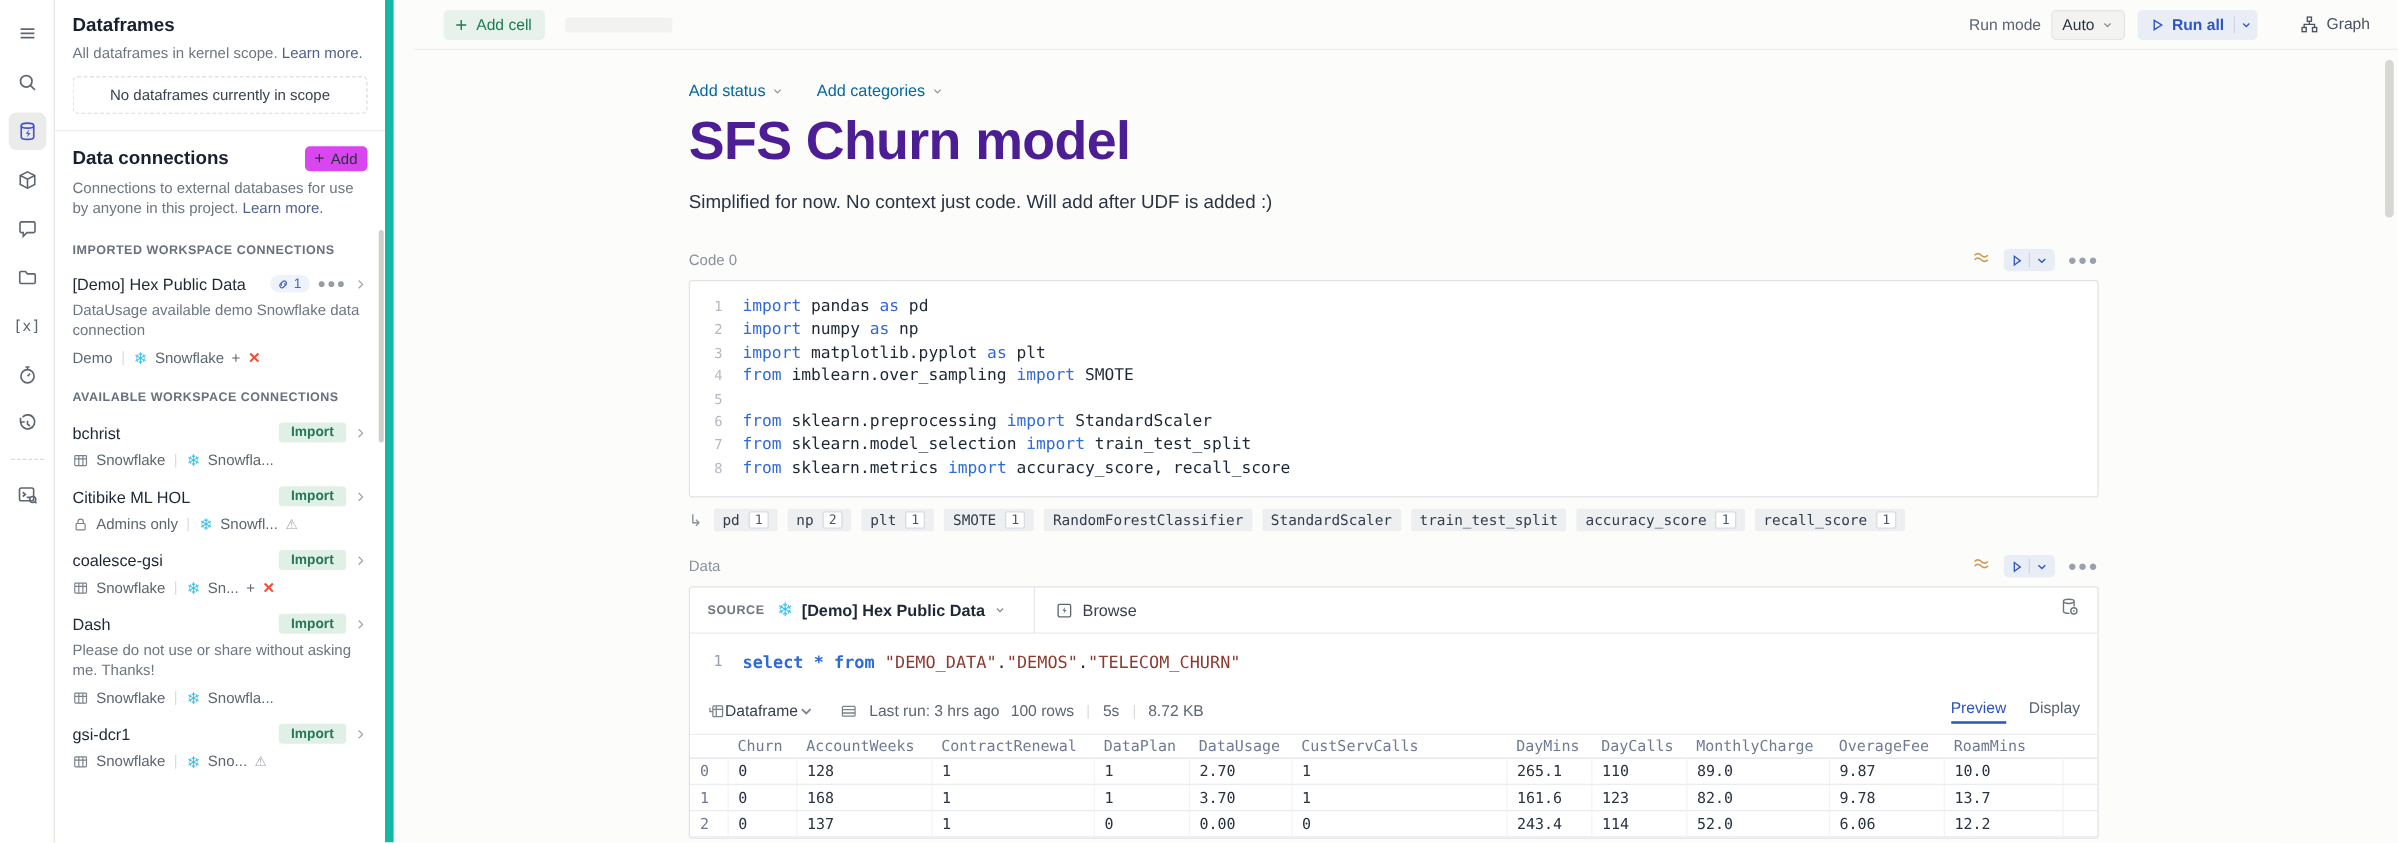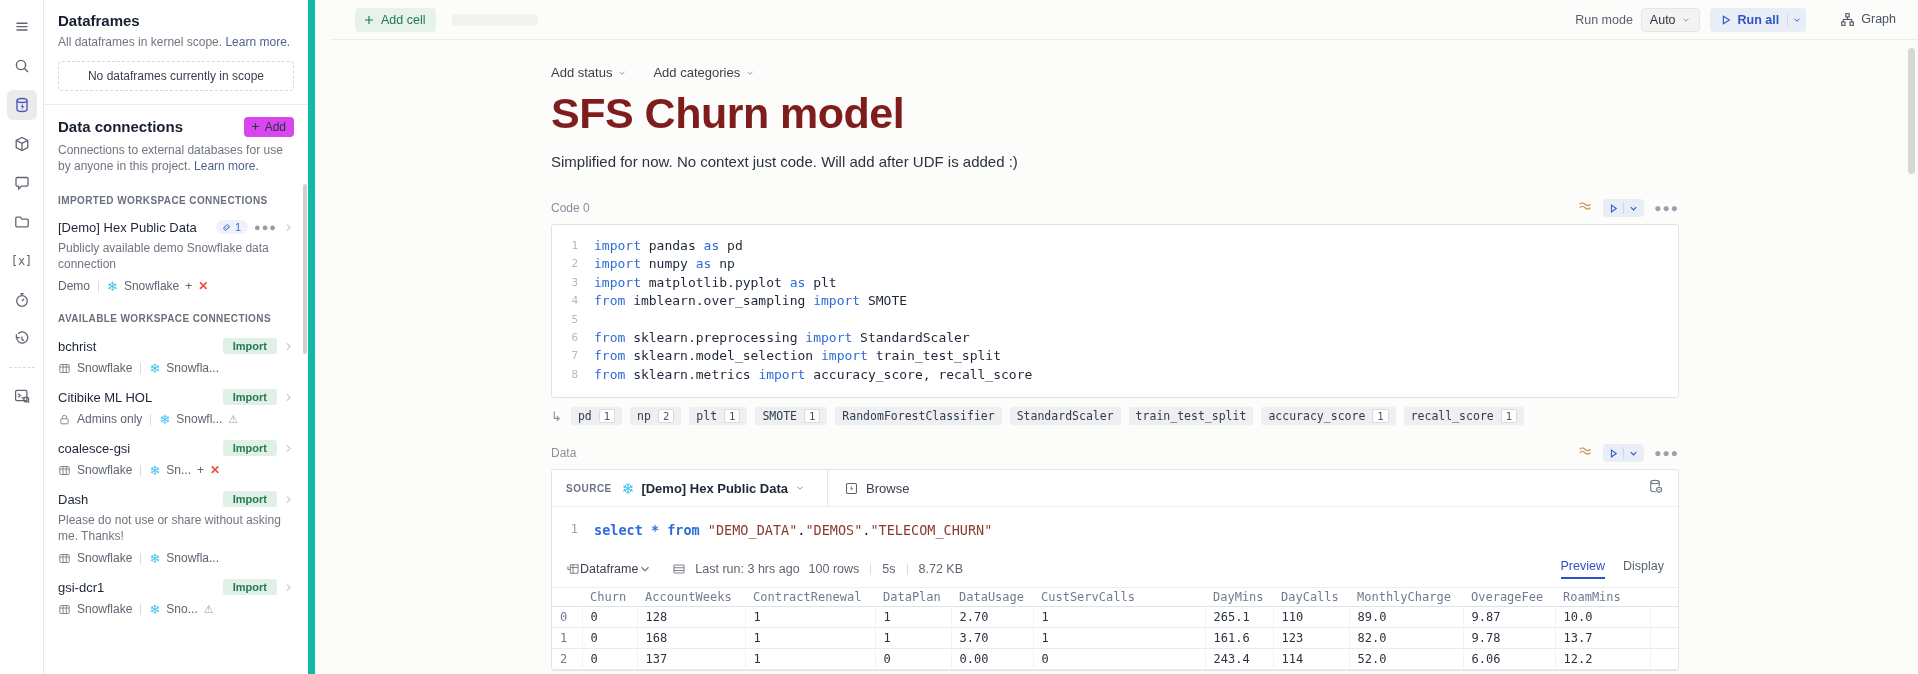--- a/index.html
+++ b/index.html
@@ -57,22 +57,22 @@
   .runall-btn { display:inline-flex; align-items:center; background:#e9edf6; color:#2e56c0; border-radius:4px; padding:5px 4px 5px 10px; font-size:12.5px; font-weight:bold; margin-left:10px; cursor:pointer; }
   .runall-btn .sep { border-left:1px solid #cdd6ea; height:14px; margin:0 4px 0 8px; }
   .graph-btn { display:inline-flex; align-items:flex-start; gap:6px; color:#4a5160; font-size:12.5px; margin-left:34px; cursor:pointer; }
   .graph-btn svg { width:15px; height:15px; }
   .chev-sm { display:inline-flex; color:#8a919c; }
   .chev-sm svg { width:10px; height:10px; }
   .main-thumb { position:absolute; right:3px; top:48px; width:7px; height:126px; background:#d7d7d4; border-radius:4px; }
 
   .column { position:absolute; left:236px; top:40px; width:1128px; }
   .status-row { display:flex; align-items:center; gap:26px; margin-top:25px; }
-  .status-item { display:inline-flex; align-items:center; gap:5px; font-size:13px; color:#404040; cursor:pointer; }
-  .page-title { margin-top:9px; font-size:43px; font-weight:800; letter-spacing:-.5px; color:#7f1d1d; }
+  .status-item { display:inline-flex; align-items:center; gap:5px; font-size:13px; color:#0369a1; cursor:pointer; }
+  .page-title { margin-top:9px; font-size:43px; font-weight:800; letter-spacing:-.5px; color:#4c1d95; }
   .page-sub { margin-top:15px; font-size:15px; color:#2a3342; }
 
   .cell-label-row { display:flex; align-items:center; margin-top:27px; height:22px; }
   .cell-label { font-size:12px; color:#8a919c; }
   .cell-tools { margin-left:auto; display:flex; align-items:center; gap:10px; }
   .magic-icon { color:#cf9a5a; }
   .magic-icon svg { width:16px; height:16px; }
   .runcell-btn { display:inline-flex; align-items:center; background:#e9edf6; border-radius:4px; padding:3px 5px; color:#2e56c0; cursor:pointer; }
   .runcell-btn .sep { border-left:1px solid #cdd6ea; height:12px; margin:0 4px; }
   .runcell-btn svg { width:11px; height:11px; }
@@ -219,21 +219,21 @@
               </svg>
             <span>1</span>
           </span>
           <span class="more-dots">●●●</span>
           <span class="chev">
               <svg viewBox="0 0 18 18" fill="none" stroke="currentColor" stroke-width="1.6">
                 <path d="M6.5 4l5 5-5 5"></path>
               </svg>
             </span>
         </div>
-        <div class="conn-desc">Publicly available demo Snowflake data connection</div>
+        <div class="conn-desc">DataUsage available demo Snowflake data connection</div>
         <div class="conn-sub">
           <span>Demo</span>
           <span class="vdiv"></span>
           <span class="sf-icon">❄</span>
           <span>Snowflake</span>
           <span>+</span>
           <span class="dbt-icon">✕</span>
         </div>
       </div>
 

